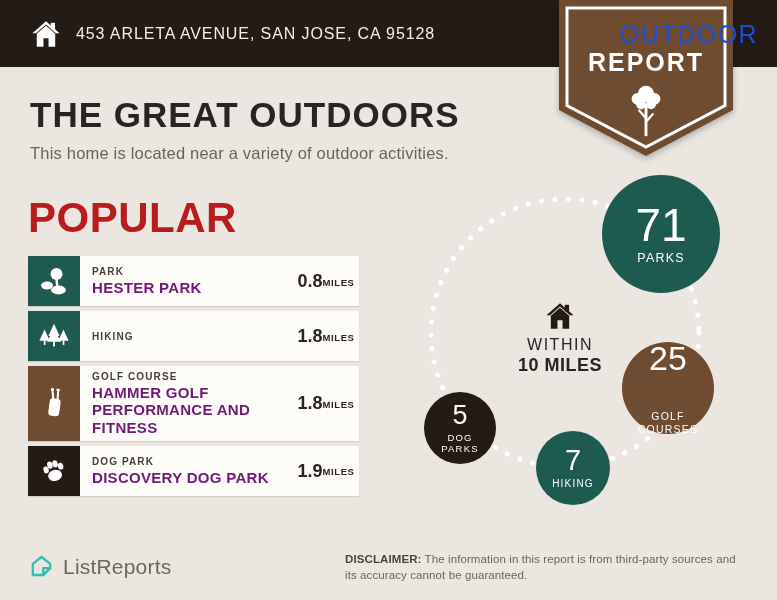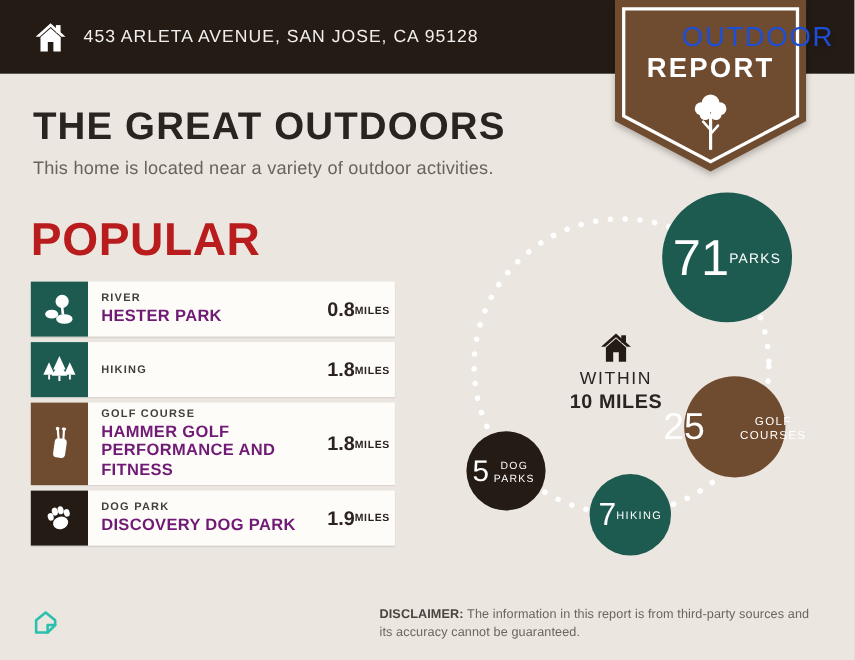--- a/index.html
+++ b/index.html
@@ -70,21 +70,21 @@
     flex:0 0 58px; display:flex; flex-direction:row;
     align-items:center; justify-content:center; padding-right:4px;
   }
   .dist-num  { font-size:18px; font-weight:800; color:#2b2320; line-height:1; }
   .dist-unit { font-size:9.5px; font-weight:700; letter-spacing:0.6px; color:#2b2320; margin-top:2px; }
 
   
   .ring { position:absolute; left:0; top:0; pointer-events:none; }
   .bubble {
     position:absolute; border-radius:50%; color:#fff;
-    display:flex; flex-direction:row; align-items:center; justify-content:center;
+    display:flex; flex-direction:column; align-items:center; justify-content:center;
     text-align:center; line-height:1;
   }
   .bubble .label { font-weight:500; letter-spacing:1.2px; line-height:1.2; margin-top:3px; }
   .b-parks  { left:602px; top:175px; width:118px; height:118px; }
   .b-parks  .value { font-size:46px; font-weight:400; }
   .b-parks  .label { font-size:12.5px; }
   .b-golf   { left:622px; top:342px; width:92px; height:92px;gap:32px; }
   .b-golf   .value { font-size:34px; font-weight:400; }
   .b-golf   .label { font-size:10.5px; width:64px; }
   .b-dog    { left:424px; top:392px; width:72px; height:72px; }
@@ -156,21 +156,21 @@
         <svg width="32" height="32" viewBox="0 0 32 32">
           <g fill="#ffffff">
             <circle cx="18.5" cy="9" r="6"></circle>
             <rect x="17.5" y="12" width="2.4" height="9" transform="rotate(-6 18.7 16)"></rect>
             <ellipse cx="9" cy="20.5" rx="6" ry="4"></ellipse>
             <ellipse cx="20.5" cy="25" rx="7.5" ry="4.4"></ellipse>
           </g>
         </svg>
       </div>
       <div class="card-body">
-        <div class="card-cat">RIVER</div>
+        <div class="card-cat">PARK</div>
         <div class="card-name">HESTER PARK</div>
       </div>
       <div class="card-dist">
         <div class="dist-num">0.8</div>
         <div class="dist-unit">MILES</div>
       </div>
     </div>
 
     <div class="card">
       <div class="card-icon" style="background:#1d5a50;">
@@ -273,19 +273,20 @@
     <div class="within-line2">10 MILES</div>
   </div>
 
   <div class="brand">
     <svg width="27" height="27" viewBox="0 0 24 24">
       <g fill="none" stroke="#2bbfae" stroke-width="2.1" stroke-linejoin="round" stroke-linecap="round">
         <path d="M12 3.4 L4.3 9.6 V19.6 H13.6 L19.7 13.5 V9.6 Z"></path>
         <path d="M13.6 19.6 V13.5 H19.7"></path>
       </g>
     </svg>
+    <div class="brand-name">ListReports</div>
   </div>
 
   <div class="disclaimer">
     <b>DISCLAIMER:</b><span> The information in this report is from third-party sources and its accuracy cannot be guaranteed.</span>
   </div>
 
 </div>
 
 </body></html>

